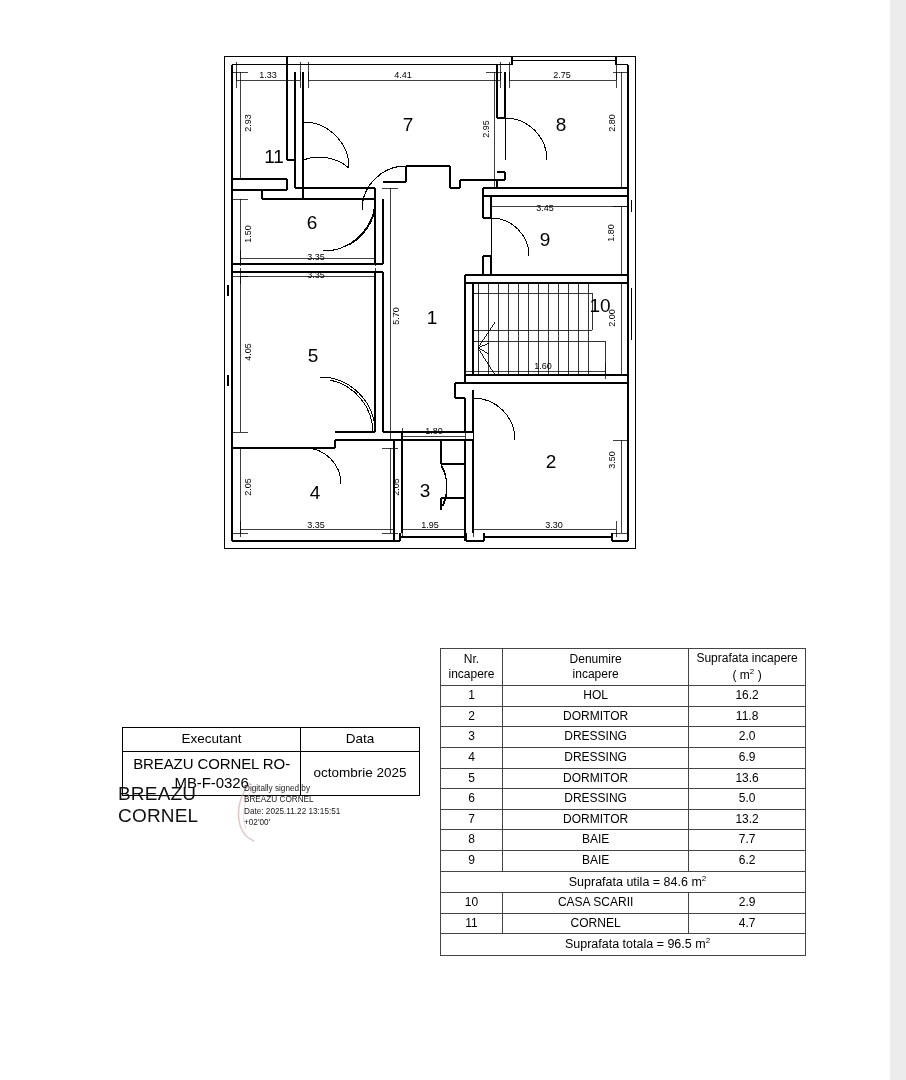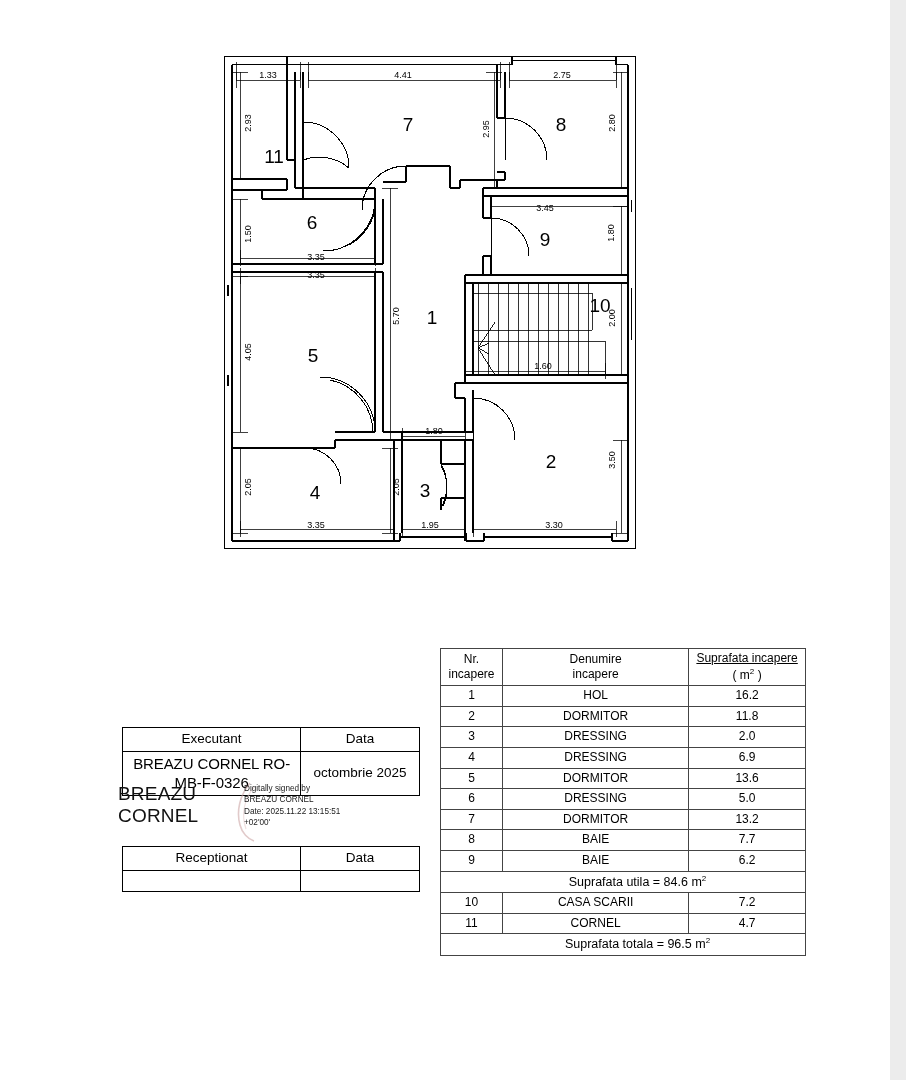--- a/index.html
+++ b/index.html
@@ -70,21 +70,21 @@
     font-weight: normal;
     line-height: 1.3;
   }
   .col-nr { width: 17%; }
   .col-name { width: 51%; }
   .col-area { width: 32%; }
   tr.hdr td { height: 22px; margin-left: 16px; }
   tr.data td { height: 20.6px; }
   tr.total td { height: 21px; font-size: 12.5px; padding-left: 32px; }
   sup { font-size: 8px; vertical-align: super; }
-  .nowrap { white-space: nowrap; text-decoration: underline; }
+  .nowrap { white-space: nowrap; }
 </style>
 </head>
 <body>
 
 <div id="page">
 
   <div id="plan-wrap">
     <svg class="plan" width="890" height="600" viewBox="0 0 890 600">
       <g fill="none" stroke="#000" stroke-width="1.1" shape-rendering="crispEdges">
 
@@ -435,34 +435,20 @@
     <svg id="sig-swoosh" viewBox="0 0 60 62">
       <path d="M30 2 C 20 14, 16 30, 20 44 C 22 52, 28 58, 34 60" fill="none" stroke="#c9a0a0" stroke-width="1.6"></path>
       <path d="M34 6 C 24 18, 21 34, 26 48" fill="none" stroke="#e3c8c8" stroke-width="1.2"></path>
     </svg>
     <div id="sig-meta">Digitally signed by
 BREAZU CORNEL
 Date: 2025.11.22 13:15:51
 +02'00'</div>
   </div>
 
-  <div id="recept">
-    <table class="tb">
-      <tbody>
-          <tr>
-        <td class="c1 mid">Receptionat</td>
-        <td class="c2 mid">Data</td>
-      </tr>
-      <tr>
-        <td class="c1 blank"></td>
-        <td class="c2 blank"></td>
-      </tr>
-    </tbody>
-      </table>
-  </div>
 
   <div id="schedule">
     <table class="sched">
       <tbody id="sched-body">
         <tr class="hdr">
           <td class="col-nr">
             <span>Nr.</span><br>
             <span>incapere</span>
           </td>
           <td class="col-name">
@@ -518,21 +504,21 @@
             <td class="col-nr">9</td>
             <td class="col-name">BAIE</td>
             <td class="col-area">6.2</td>
           </tr>
           <tr class="total">
             <td colspan="3">Suprafata utila =  84.6 m<sup>2</sup></td>
           </tr>
           <tr class="data">
             <td class="col-nr">10</td>
             <td class="col-name">CASA SCARII</td>
-            <td class="col-area">7.2</td>
+            <td class="col-area">2.9</td>
           </tr>
           <tr class="data">
             <td class="col-nr">11</td>
             <td class="col-name">CORNEL</td>
             <td class="col-area">4.7</td>
           </tr>
           <tr class="total">
             <td colspan="3">Suprafata totala = 96.5 m<sup>2</sup></td>
           </tr>
         </tbody>

